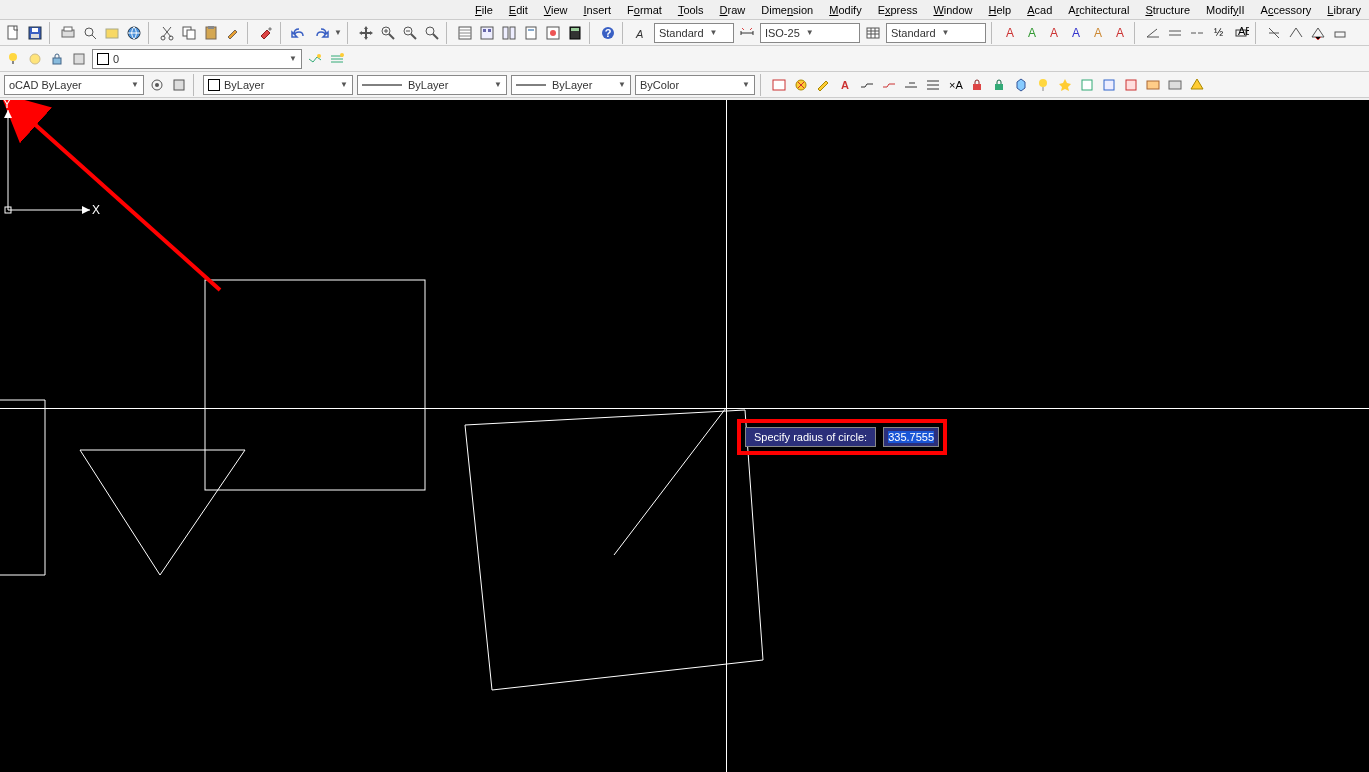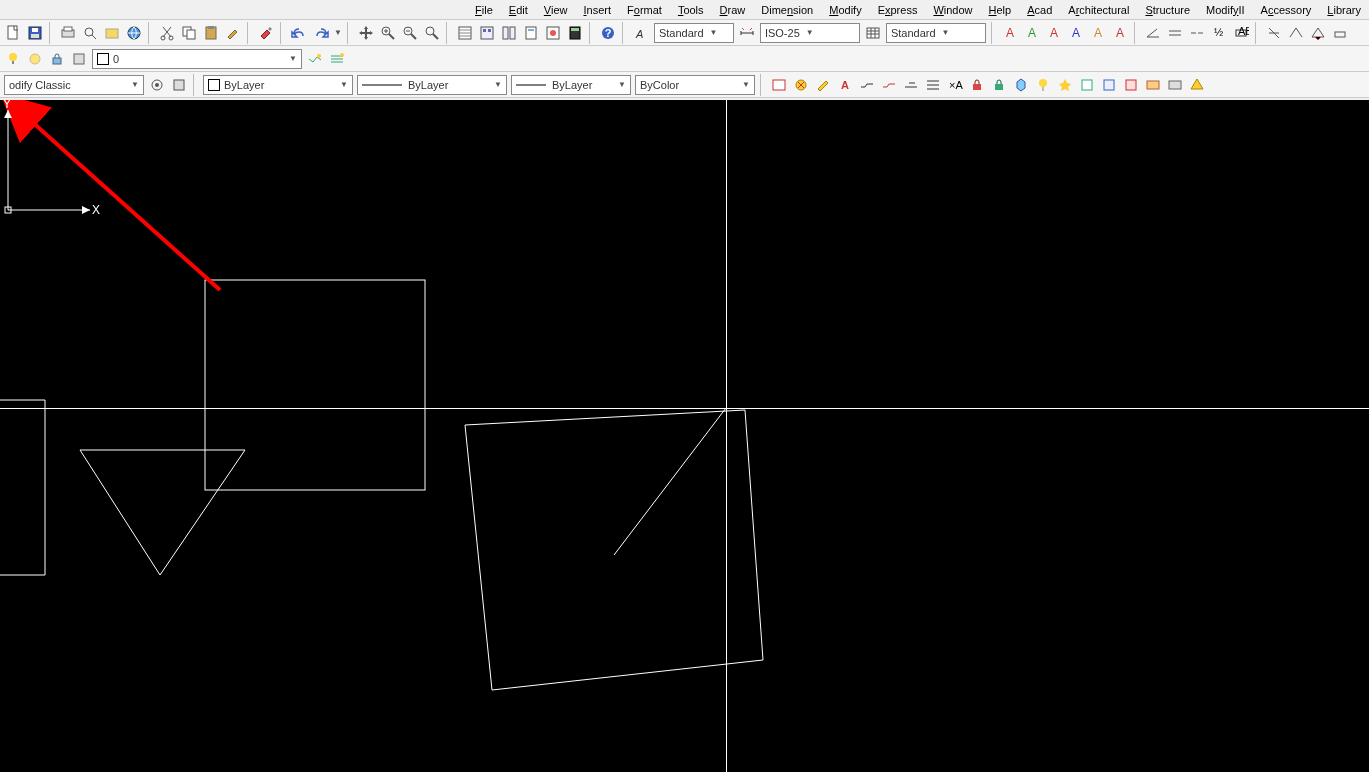--- a/index.html
+++ b/index.html
@@ -359,21 +359,21 @@
   <span class="tb-btn">
       <svg viewBox="0 0 16 16">
         <path d="M2 5h12M2 8h12M2 11h12" stroke="#3a7"></path>
         <circle cx="13" cy="4" r="2" fill="#fc3"></circle>
       </svg>
     </span>
 </div>
 
 <div class="tb-row">
   <div class="combo med" style="width:140px">
-      <span>odify Classic</span>
+      <span>oCAD ByLayer</span>
       <span class="arrow" style="margin-left:auto">▼</span>
     </div>
   <span class="tb-btn">
       <svg viewBox="0 0 16 16">
         <circle cx="8" cy="8" r="5" fill="none" stroke="#555"></circle>
         <circle cx="8" cy="8" r="2" fill="#555"></circle>
       </svg>
     </span>
   <span class="tb-btn">
       <svg viewBox="0 0 16 16">
@@ -520,20 +520,26 @@
 
     <path d="M80 350 L245 350 L160 475 Z" fill="none" stroke="#fff" stroke-width="1"></path>
 
     <rect x="205" y="180" width="220" height="210" fill="none" stroke="#fff" stroke-width="1"></rect>
 
     <path d="M465 325 L745 310 L763 560 L492 590 Z" fill="none" stroke="#fff" stroke-width="1"></path>
 
     <line x1="614" y1="455" x2="726" y2="308" stroke="#fff" stroke-width="1"></line>
   </svg>
 
+  <div class="dyn-input-wrap">
+    <div class="dyn-red-box">
+      <div class="dyn-prompt">Specify radius of circle:</div>
+      <div class="dyn-value"><span>335.7555</span></div>
+    </div>
+  </div>
 
   <svg class="arrow-svg" width="260" height="220">
     <defs>
         <marker id="ah" markerWidth="12" markerHeight="12" refX="2" refY="6" orient="auto">
           <path d="M0 0L12 6L0 12z" fill="#f00"></path>
         </marker>
       </defs>
     <line x1="220" y1="190" x2="30" y2="20" stroke="#f00" stroke-width="4" marker-end="url(#ah)"></line>
   </svg>
 

